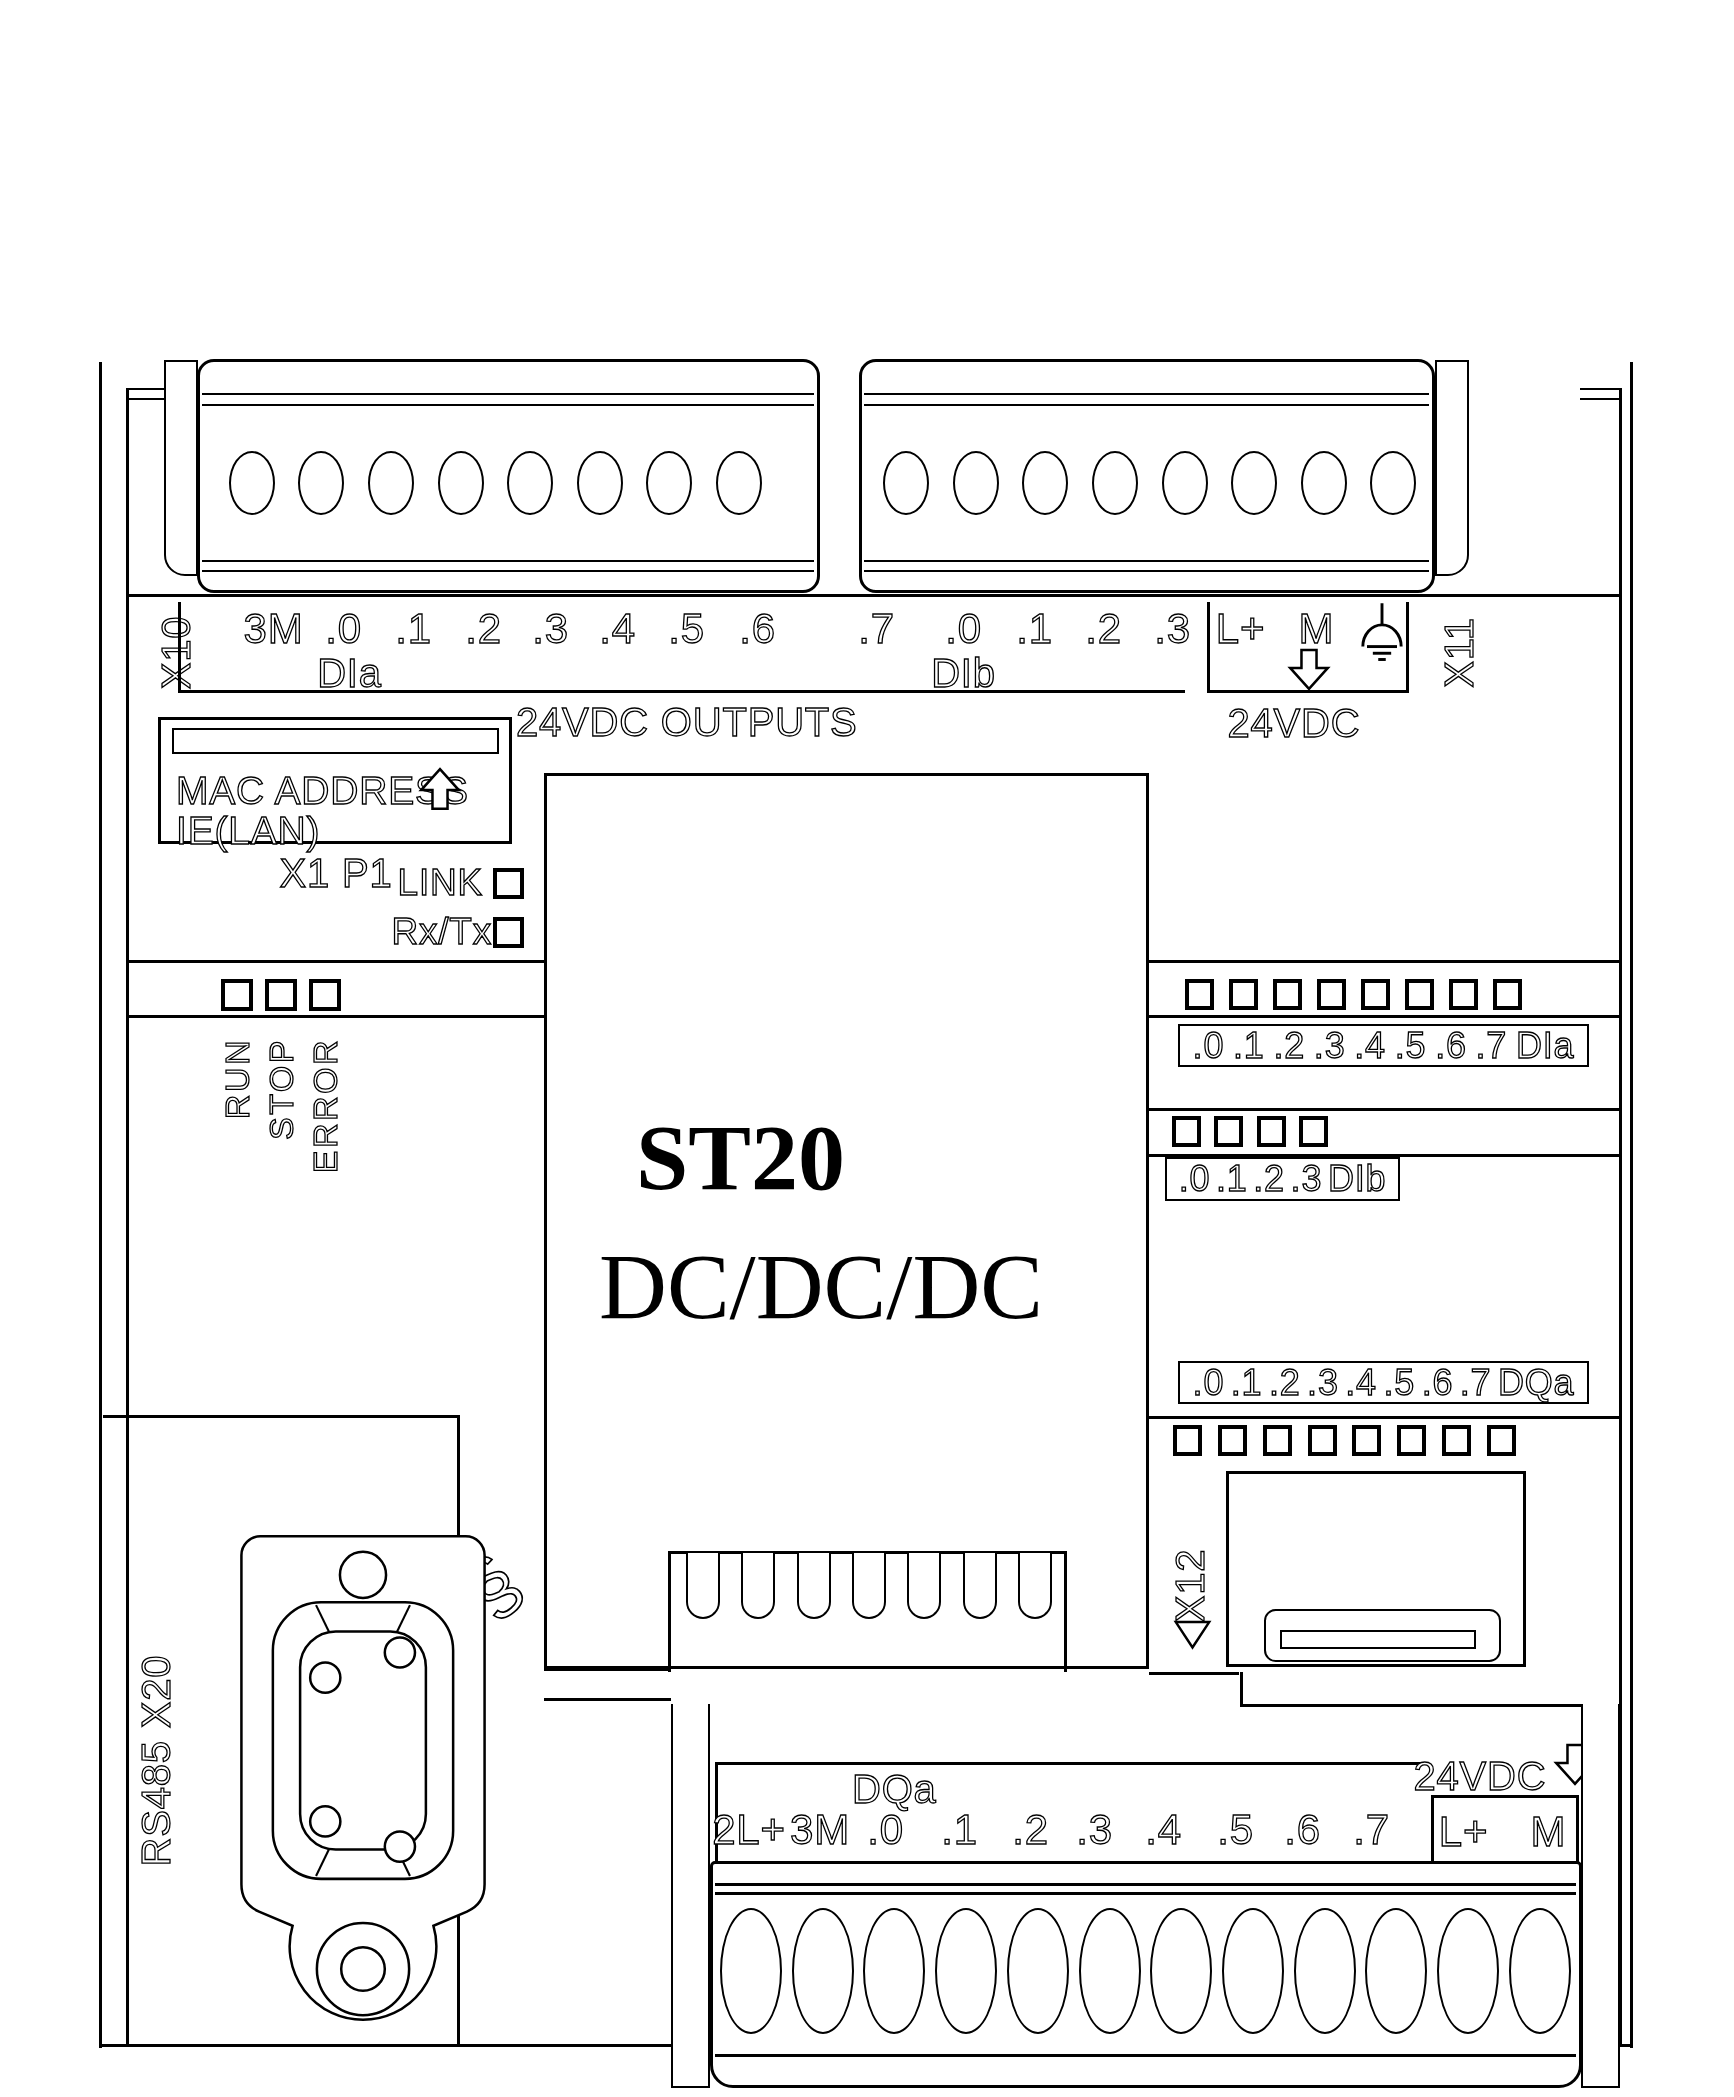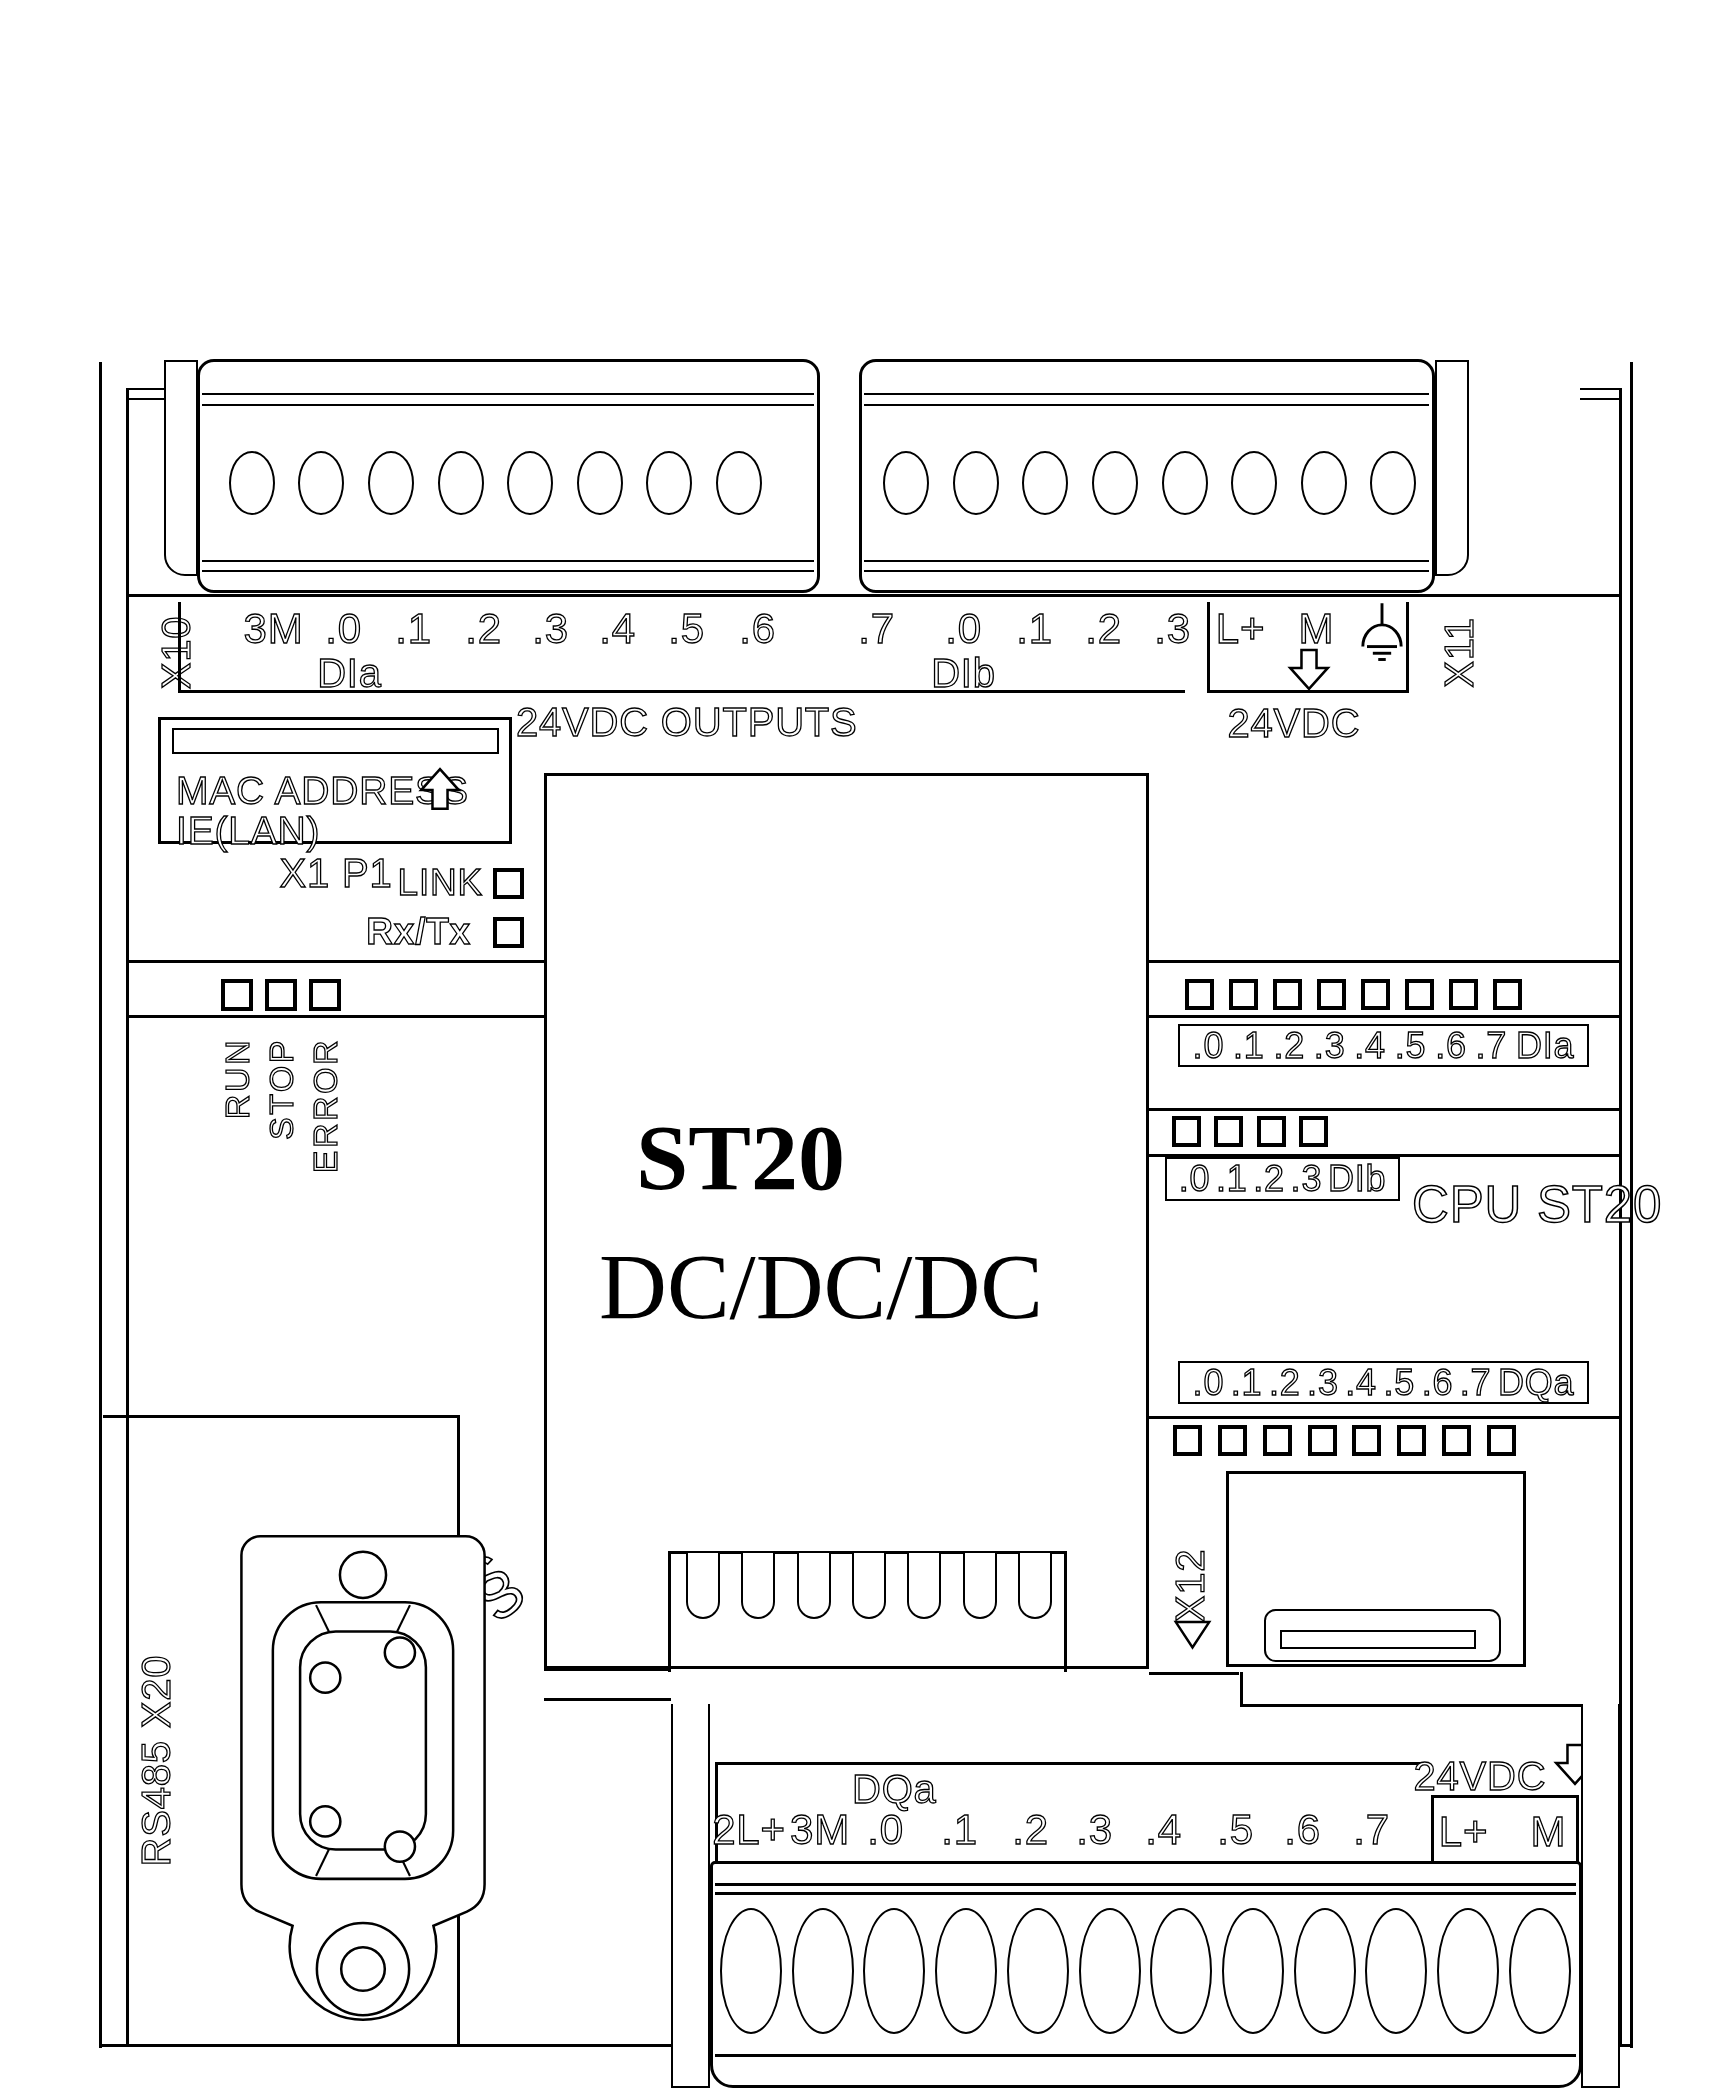--- a/index.html
+++ b/index.html
@@ -114,21 +114,21 @@
   <div class="box" style="left:172px;top:728px;width:327px;height:26px;border-width:2.5px;"></div>
   <div class="t" style="left:176px;top:769px;font-size:39px;">MAC ADDRESS</div>
   <svg style="left:417px;top:767px;" width="46" height="44" viewBox="0 0 110 105">
     <polygon points="37,100 37,55 10,55 55,5 100,55 73,55 73,100" fill="#fff" stroke="#000" stroke-width="6"></polygon>
   </svg>
   <div class="t" style="left:176px;top:809px;font-size:39px;">IE(LAN)</div>
 
   <div class="t tc" style="left:252px;top:851px;width:168px;font-size:40px;">X1 P1</div>
   <div class="t tr" style="left:378px;top:862px;width:105px;font-size:37px;">LINK</div>
   <div class="led" style="left:493px;top:868px;width:22.7px;height:22.7px;border-width:4.2px;"></div>
-  <div class="t tr" style="left:366px;top:911px;width:105px;font-size:37px;font-weight:bold;">Rx/Tx</div>
+  <div class="t tr" style="left:387px;top:911px;width:105px;font-size:37px;">Rx/Tx</div>
   <div class="led" style="left:493px;top:917px;width:22.7px;height:22.7px;border-width:4.2px;"></div>
 
 
   <div class="ln" style="left:128px;top:960px;width:416px;height:2.9px;"></div>
   <div class="ln" style="left:128px;top:1015px;width:416px;height:2.9px;"></div>
   <div class="ln" style="left:1149px;top:960px;width:471px;height:2.9px;"></div>
   <div class="ln" style="left:1149px;top:1015px;width:471px;height:2.9px;"></div>
 
   <div class="led" style="left:221px;top:979px;width:23.5px;height:23.5px;"></div>
   <div class="led" style="left:265px;top:979px;width:23.5px;height:23.5px;"></div>
@@ -163,21 +163,20 @@
   <div class="led" style="left:1214px;top:1116px;width:21px;height:22.7px;"></div>
   <div class="led" style="left:1257px;top:1116px;width:21px;height:22.7px;"></div>
   <div class="led" style="left:1299px;top:1116px;width:21px;height:22.7px;"></div>
   <div class="box lblrow" style="left:1165px;top:1157px;width:235px;height:44px;padding:0 11.7px;">
     <span class="t" style="position:static;font-size:36px;">.0</span>
     <span class="t" style="position:static;font-size:36px;">.1</span>
     <span class="t" style="position:static;font-size:36px;">.2</span>
     <span class="t" style="position:static;font-size:36px;">.3</span>
     <span class="t" style="position:static;font-size:36px;">DIb</span>
   </div>
-  <div class="t" style="left:1412px;top:1175px;font-size:51px;-webkit-text-stroke:1.5px #000;">CPU ST20</div>
 
   <div class="box lblrow" style="left:1178px;top:1361px;width:411px;height:43px;padding:0 12.6px;">
     <span class="t" style="position:static;font-size:36px;">.0</span>
     <span class="t" style="position:static;font-size:36px;">.1</span>
     <span class="t" style="position:static;font-size:36px;">.2</span>
     <span class="t" style="position:static;font-size:36px;">.3</span>
     <span class="t" style="position:static;font-size:36px;">.4</span>
     <span class="t" style="position:static;font-size:36px;">.5</span>
     <span class="t" style="position:static;font-size:36px;">.6</span>
     <span class="t" style="position:static;font-size:36px;">.7</span>

